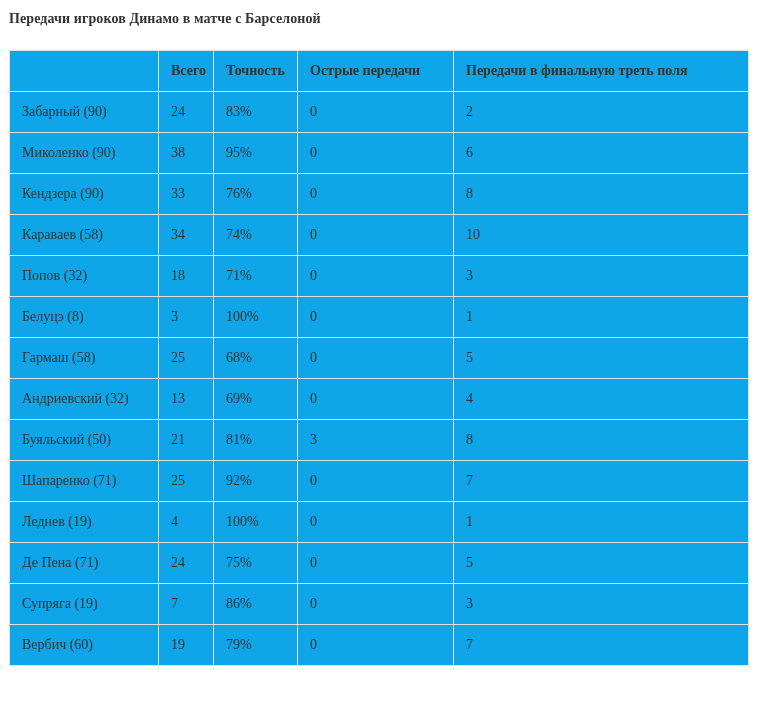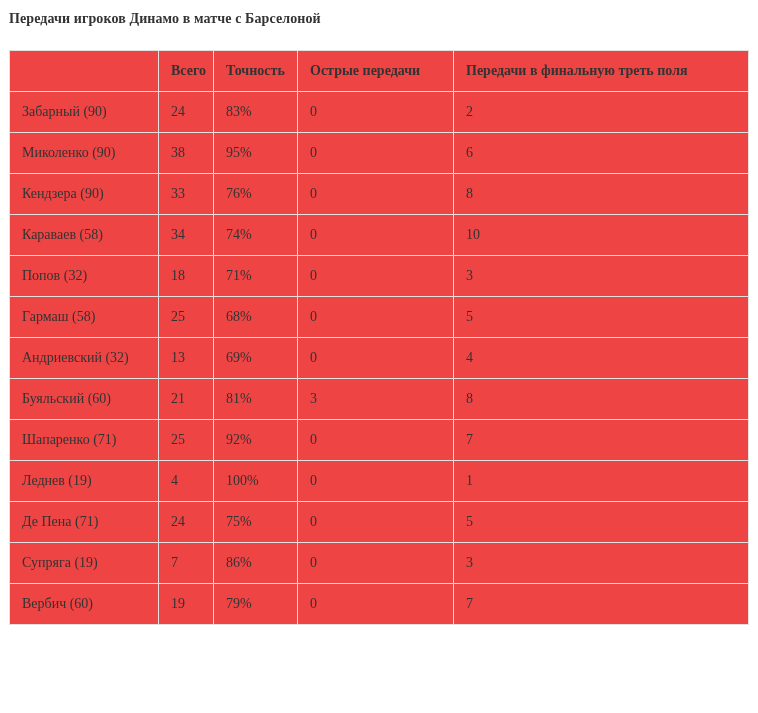--- a/index.html
+++ b/index.html
@@ -20,21 +20,21 @@
     font-weight: bold;
     color: #333333;
     line-height: 15px;
     margin-bottom: 24px;
     letter-spacing: 0.1px;
   }
   table.stats-table {
     border-collapse: collapse;
     table-layout: fixed;
     width: 740px;
-    background: #ef4444;
+    background: #0ea5e9;
   }
   table.stats-table th,
   table.stats-table td {
     border: 1px solid #e0e0e0;
     padding: 12px 8px 12px 12px;
     font-size: 14px;
     line-height: 16px;
     text-align: left;
     vertical-align: middle;
     color: #333333;
@@ -106,35 +106,42 @@
           <td>10</td>
         </tr>
         <tr>
           <td>Попов (32)</td>
           <td>18</td>
           <td>71%</td>
           <td>0</td>
           <td>3</td>
         </tr>
         <tr>
+          <td>Белуцэ (8)</td>
+          <td>3</td>
+          <td>100%</td>
+          <td>0</td>
+          <td>1</td>
+        </tr>
+        <tr>
           <td>Гармаш (58)</td>
           <td>25</td>
           <td>68%</td>
           <td>0</td>
           <td>5</td>
         </tr>
         <tr>
           <td>Андриевский (32)</td>
           <td>13</td>
           <td>69%</td>
           <td>0</td>
           <td>4</td>
         </tr>
         <tr>
-          <td>Буяльский (60)</td>
+          <td>Буяльский (50)</td>
           <td>21</td>
           <td>81%</td>
           <td>3</td>
           <td>8</td>
         </tr>
         <tr>
           <td>Шапаренко (71)</td>
           <td>25</td>
           <td>92%</td>
           <td>0</td>

